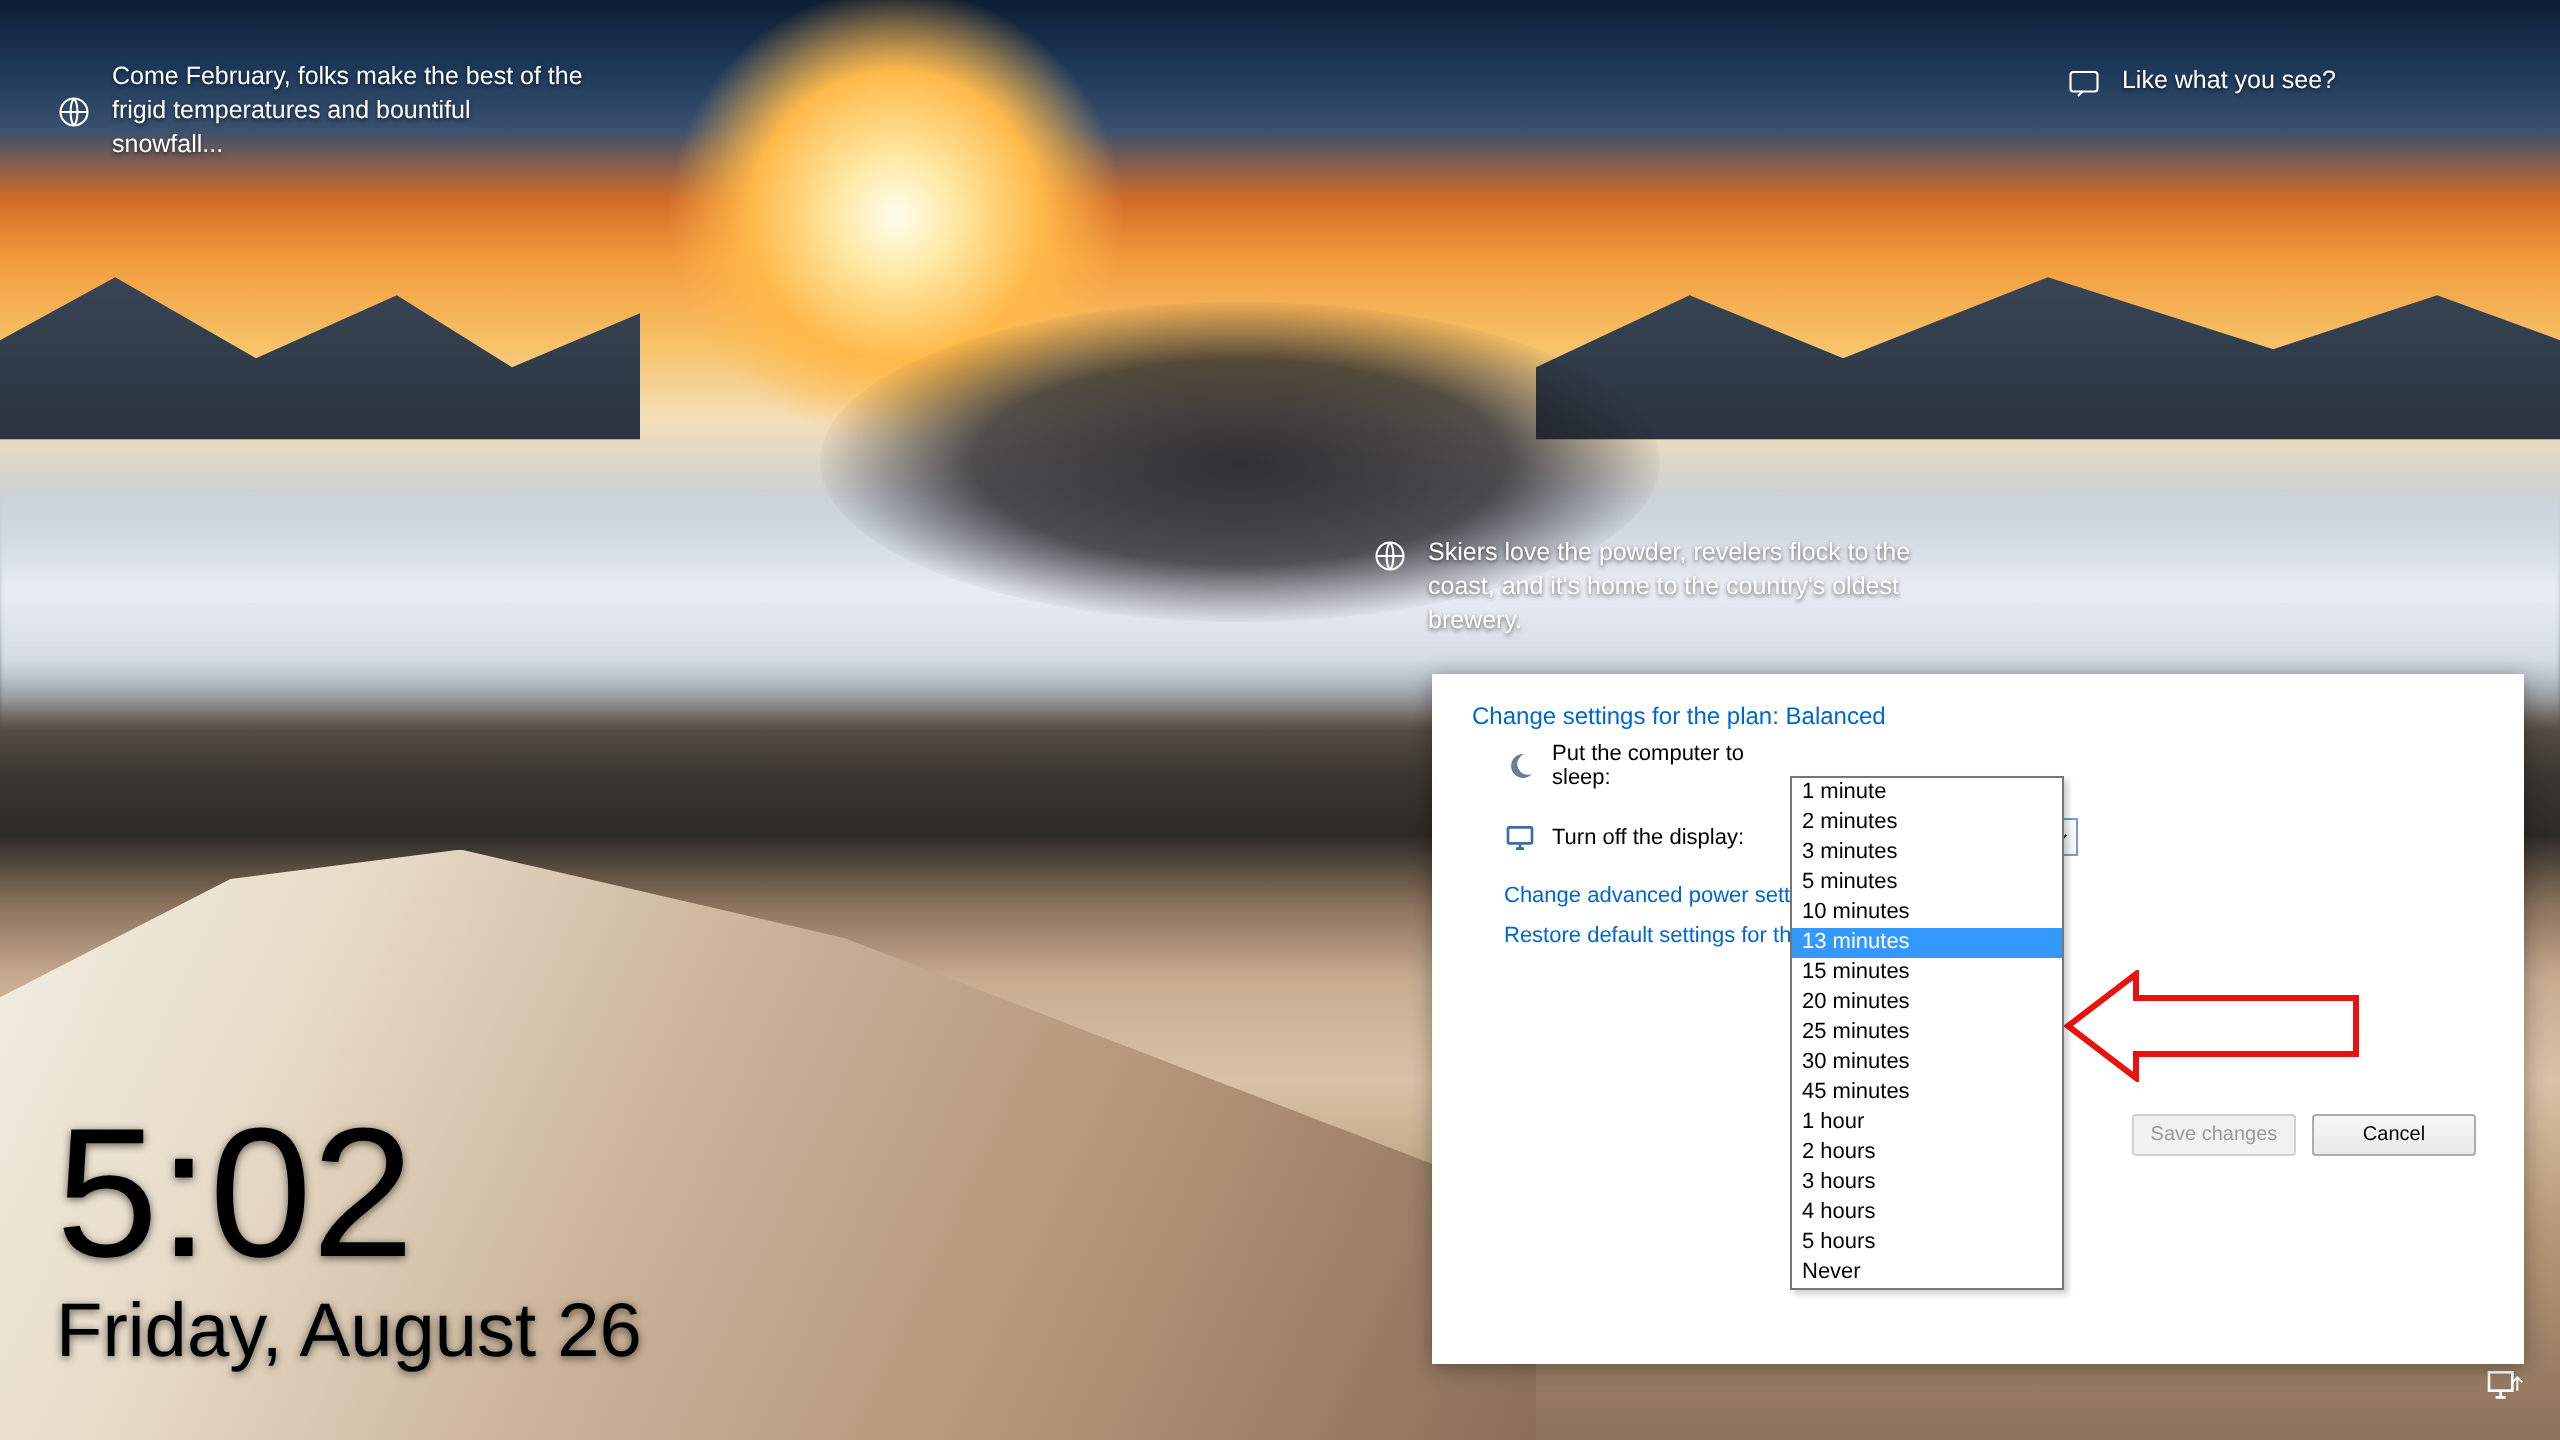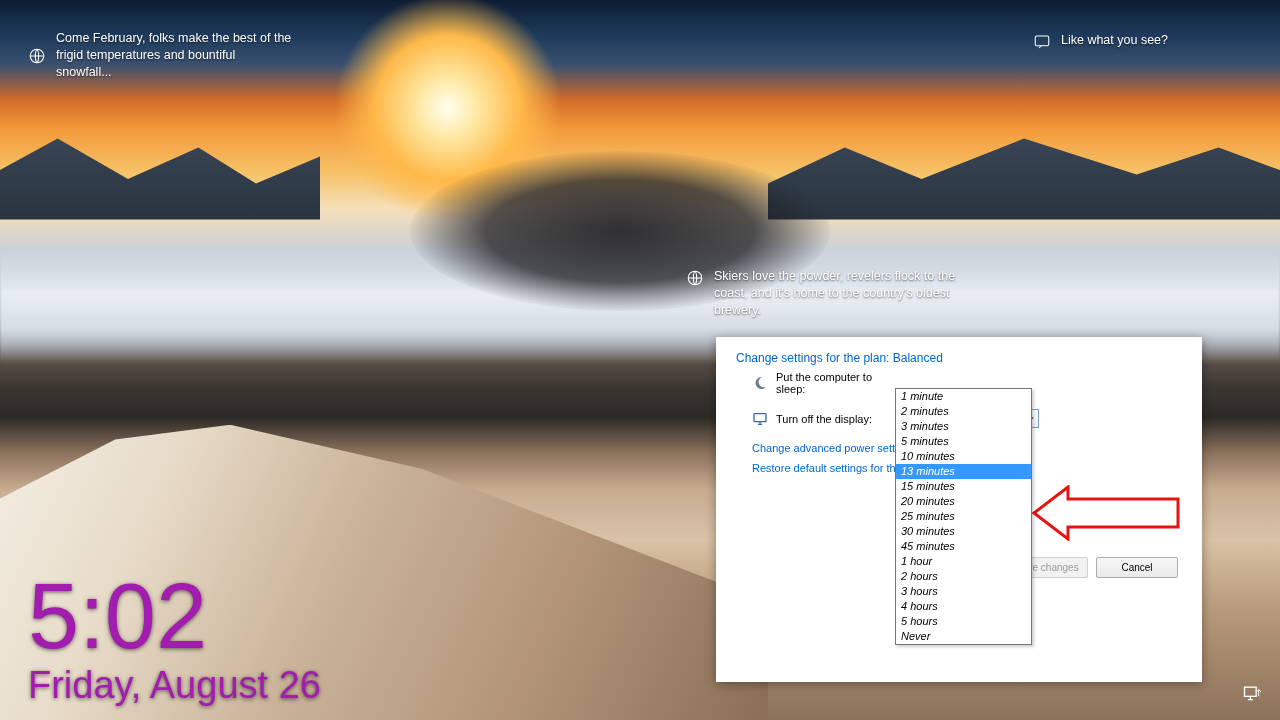--- a/index.html
+++ b/index.html
@@ -41,44 +41,44 @@
 
   
   .spotlight{position:absolute;color:#fff;font-size:12.5px;line-height:1.35;display:flex;gap:10px;align-items:flex-start;text-shadow:0 1px 2px rgba(0,0,0,.6);}
   .spotlight .icon{flex:0 0 18px;height:18px;margin-top:1px;}
   .spotlight svg{width:18px;height:18px;stroke:#fff;fill:none;stroke-width:1.4;}
   .sp1{left:28px;top:30px;max-width:265px;align-items:center;}
   .sp2{right:112px;top:32px;}
   .sp3{left:686px;top:268px;max-width:300px;}
 
   
-  .clock{position:absolute;left:28px;bottom:13px;color:#a21caf;text-shadow:0 1px 4px rgba(0,0,0,.6);}
+  .clock{position:absolute;left:28px;bottom:32px;color:#000000;text-shadow:0 1px 4px rgba(0,0,0,.6);}
   .clock .time{font-size:92px;font-weight:200;line-height:1;}
   .clock .date{font-size:38px;font-weight:300;margin-top:2px;}
 
   .net-icon{position:absolute;right:18px;bottom:14px;color:#fff;}
 
   
-  .panel{position:absolute;left:716px;top:337px;width:486px;height:345px;background:#fff;color:#000;font-size:11px;box-shadow:0 2px 10px rgba(0,0,0,.35);}
+  .panel{position:absolute;left:716px;top:337px;width:546px;height:345px;background:#fff;color:#000;font-size:11px;box-shadow:0 2px 10px rgba(0,0,0,.35);}
   .panel .pad{padding:14px 18px 0 20px;}
   .panel h1{margin:0 0 6px 0;font-size:12px;font-weight:400;color:#0066cc;}
   .panel .desc{font-size:11px;color:#000;margin:0 0 18px 0;}
   .row{display:flex;align-items:center;margin:0 0 14px 16px;}
   .row .glyph{width:16px;height:16px;margin-right:8px;display:flex;align-items:center;justify-content:center;}
   .row .lbl{width:128px;}
   .combo{position:relative;width:135px;height:19px;border:1px solid #7a9ac7;background:linear-gradient(#fdfefe,#eef3fa);display:flex;align-items:center;padding:0 0 0 5px;box-sizing:border-box;font-size:11px;}
   .combo .chev{position:absolute;right:0;top:0;bottom:0;width:16px;border-left:1px solid #bcd0e8;display:flex;align-items:center;justify-content:center;}
   .combo .chev svg{width:8px;height:8px;}
   .link{color:#0066cc;cursor:pointer;margin:8px 0 0 16px;display:block;}
   .btnbar{position:absolute;right:24px;top:220px;display:flex;gap:8px;}
   .btn{border:1px solid #adadad;background:linear-gradient(#f7f7f7,#e9e9e9);height:21px;min-width:82px;font-size:10px;font-family:inherit;border-radius:2px;cursor:pointer;}
   .btn[disabled]{color:#9a9a9a;background:#f1f1f1;border-color:#d0d0d0;cursor:default;}
 
   .dropdown-list{position:absolute;left:179px;top:51px;width:135px;border:1px solid #767676;background:#fff;z-index:5;box-shadow:2px 2px 3px rgba(0,0,0,.2);}
-  .dropdown-list .opt{height:15px;padding:0 5px;font-size:11px;line-height:15px;white-space:nowrap;cursor:pointer;font-style:italic;}
+  .dropdown-list .opt{height:15px;padding:0 5px;font-size:11px;line-height:15px;white-space:nowrap;cursor:pointer;}
   .dropdown-list .opt.sel{background:#3399ff;color:#fff;}
 
   
   .annot-arrow{position:absolute;left:1030px;top:485px;pointer-events:none;}
 </style>
 </head>
 <body>
 
 <div class="wallpaper">
   <div class="distant-mtn left"></div>

